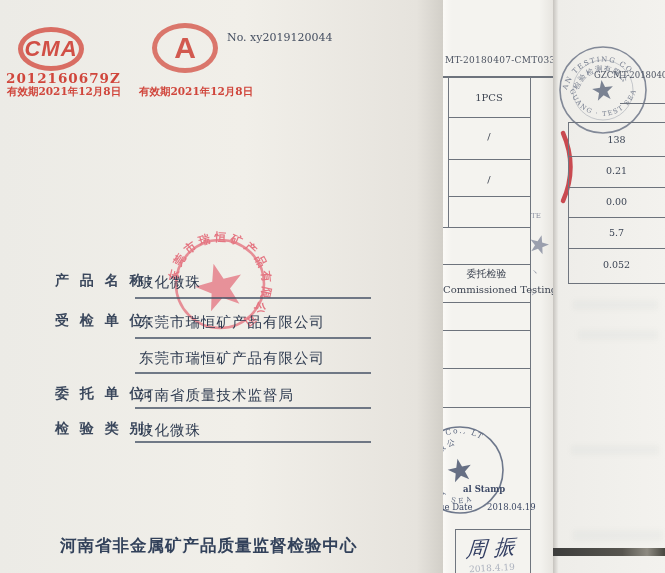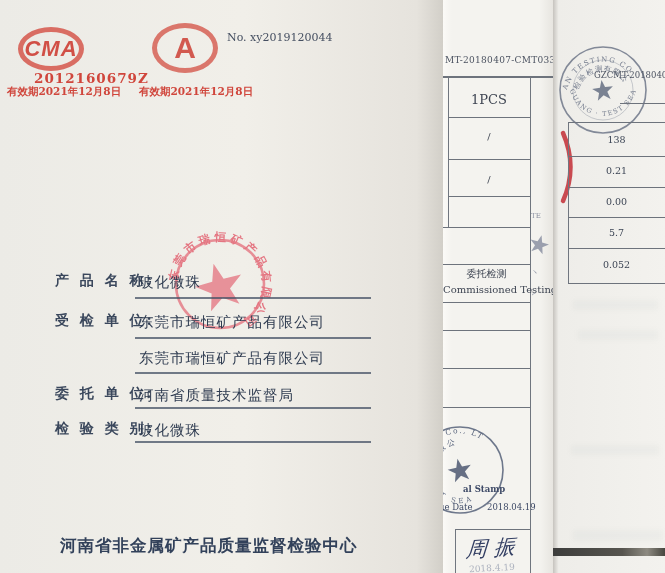--- a/index.html
+++ b/index.html
@@ -21,21 +21,21 @@
     font-size:22px;letter-spacing:1px;font-family:"Liberation Sans",sans-serif;
   }
   .cal-oval{
     position:absolute;left:152px;top:23px;width:56px;height:40px;
     border:5px solid rgba(211,77,66,.75);border-radius:50%;
     display:flex;align-items:center;justify-content:center;
     color:rgba(205,62,52,.85);font-weight:bold;font-size:30px;
     font-family:"Liberation Sans",sans-serif;
   }
   .red-txt{position:absolute;color:#d0463c;font-weight:bold;white-space:nowrap;}
-  .cma-no{left:6px;top:70px;font-size:13.5px;letter-spacing:1px;margin-left:28px;}
+  .cma-no{left:6px;top:70px;font-size:13.5px;letter-spacing:1px;}
   .cma-valid{left:7px;top:85px;font-size:10.5px;}
   .cal-no{left:134px;top:71px;font-size:11px;}
   .cal-valid{left:139px;top:85px;font-size:10.5px;}
   .report-no{position:absolute;left:227px;top:31px;font-size:11px;color:#454f61;white-space:nowrap;}
   .title{
     position:absolute;left:42px;top:122px;font-size:45px;font-weight:bold;
     color:#424c5a;letter-spacing:16px;white-space:nowrap;
   }
   .lbl{position:absolute;left:55px;font-size:14px;font-weight:bold;color:#3a475c;letter-spacing:3px;white-space:nowrap;}
   .val{position:absolute;left:139px;font-size:14.5px;color:#2e3b50;letter-spacing:1px;white-space:nowrap;}
@@ -144,24 +144,24 @@
     <div class="hl" style="left:5px;top:117px;width:82px"></div>
     <div class="hl" style="left:5px;top:159px;width:82px"></div>
     <div class="hl" style="left:5px;top:196px;width:82px"></div>
     <div class="hl" style="left:0;top:227px;width:87px"></div>
     <div class="hl" style="left:0;top:264px;width:87px"></div>
     <div class="hl" style="left:0;top:302px;width:87px"></div>
     <div class="hl" style="left:0;top:330px;width:87px"></div>
     <div class="hl" style="left:0;top:368px;width:87px"></div>
     <div class="hl" style="left:0;top:407px;width:87px"></div>
 
-    <div class="cell" style="left:5px;top:92px;width:82px;font-size:13px">1PCS</div>
+    <div class="cell" style="left:5px;top:92px;width:82px;font-size:10px">1PCS</div>
     <div class="cell" style="left:5px;top:131px;width:82px;font-size:10px">/</div>
     <div class="cell" style="left:5px;top:174px;width:82px;font-size:10px">/</div>
-    <div class="cell" style="left:0;top:267px;width:87px;font-size:10px">委托检测</div>
+    <div class="cell" style="left:0;top:267px;width:87px;font-size:10px">委托检验</div>
     <div class="cell" style="left:0;top:284px;width:88px;font-size:10px">Commissioned Testing</div>
 
     <div class="frag" style="left:88px;top:212px">TE</div>
     <svg style="position:absolute;left:84px;top:233px" width="24" height="24" viewBox="-12 -12 24 24">
       <use href="#star" xlink:href="#star" transform="scale(0.5) rotate(15)" fill="#8b91a2" opacity="0.85"></use>
     </svg>
     <div class="frag" style="left:89px;top:268px;transform:rotate(40deg)">~</div>
     <div class="frag" style="left:88px;top:290px;transform:rotate(-35deg)">~</div>
 
     <svg style="position:absolute;left:-28px;top:425px" width="90" height="90" viewBox="0 0 90 90">

